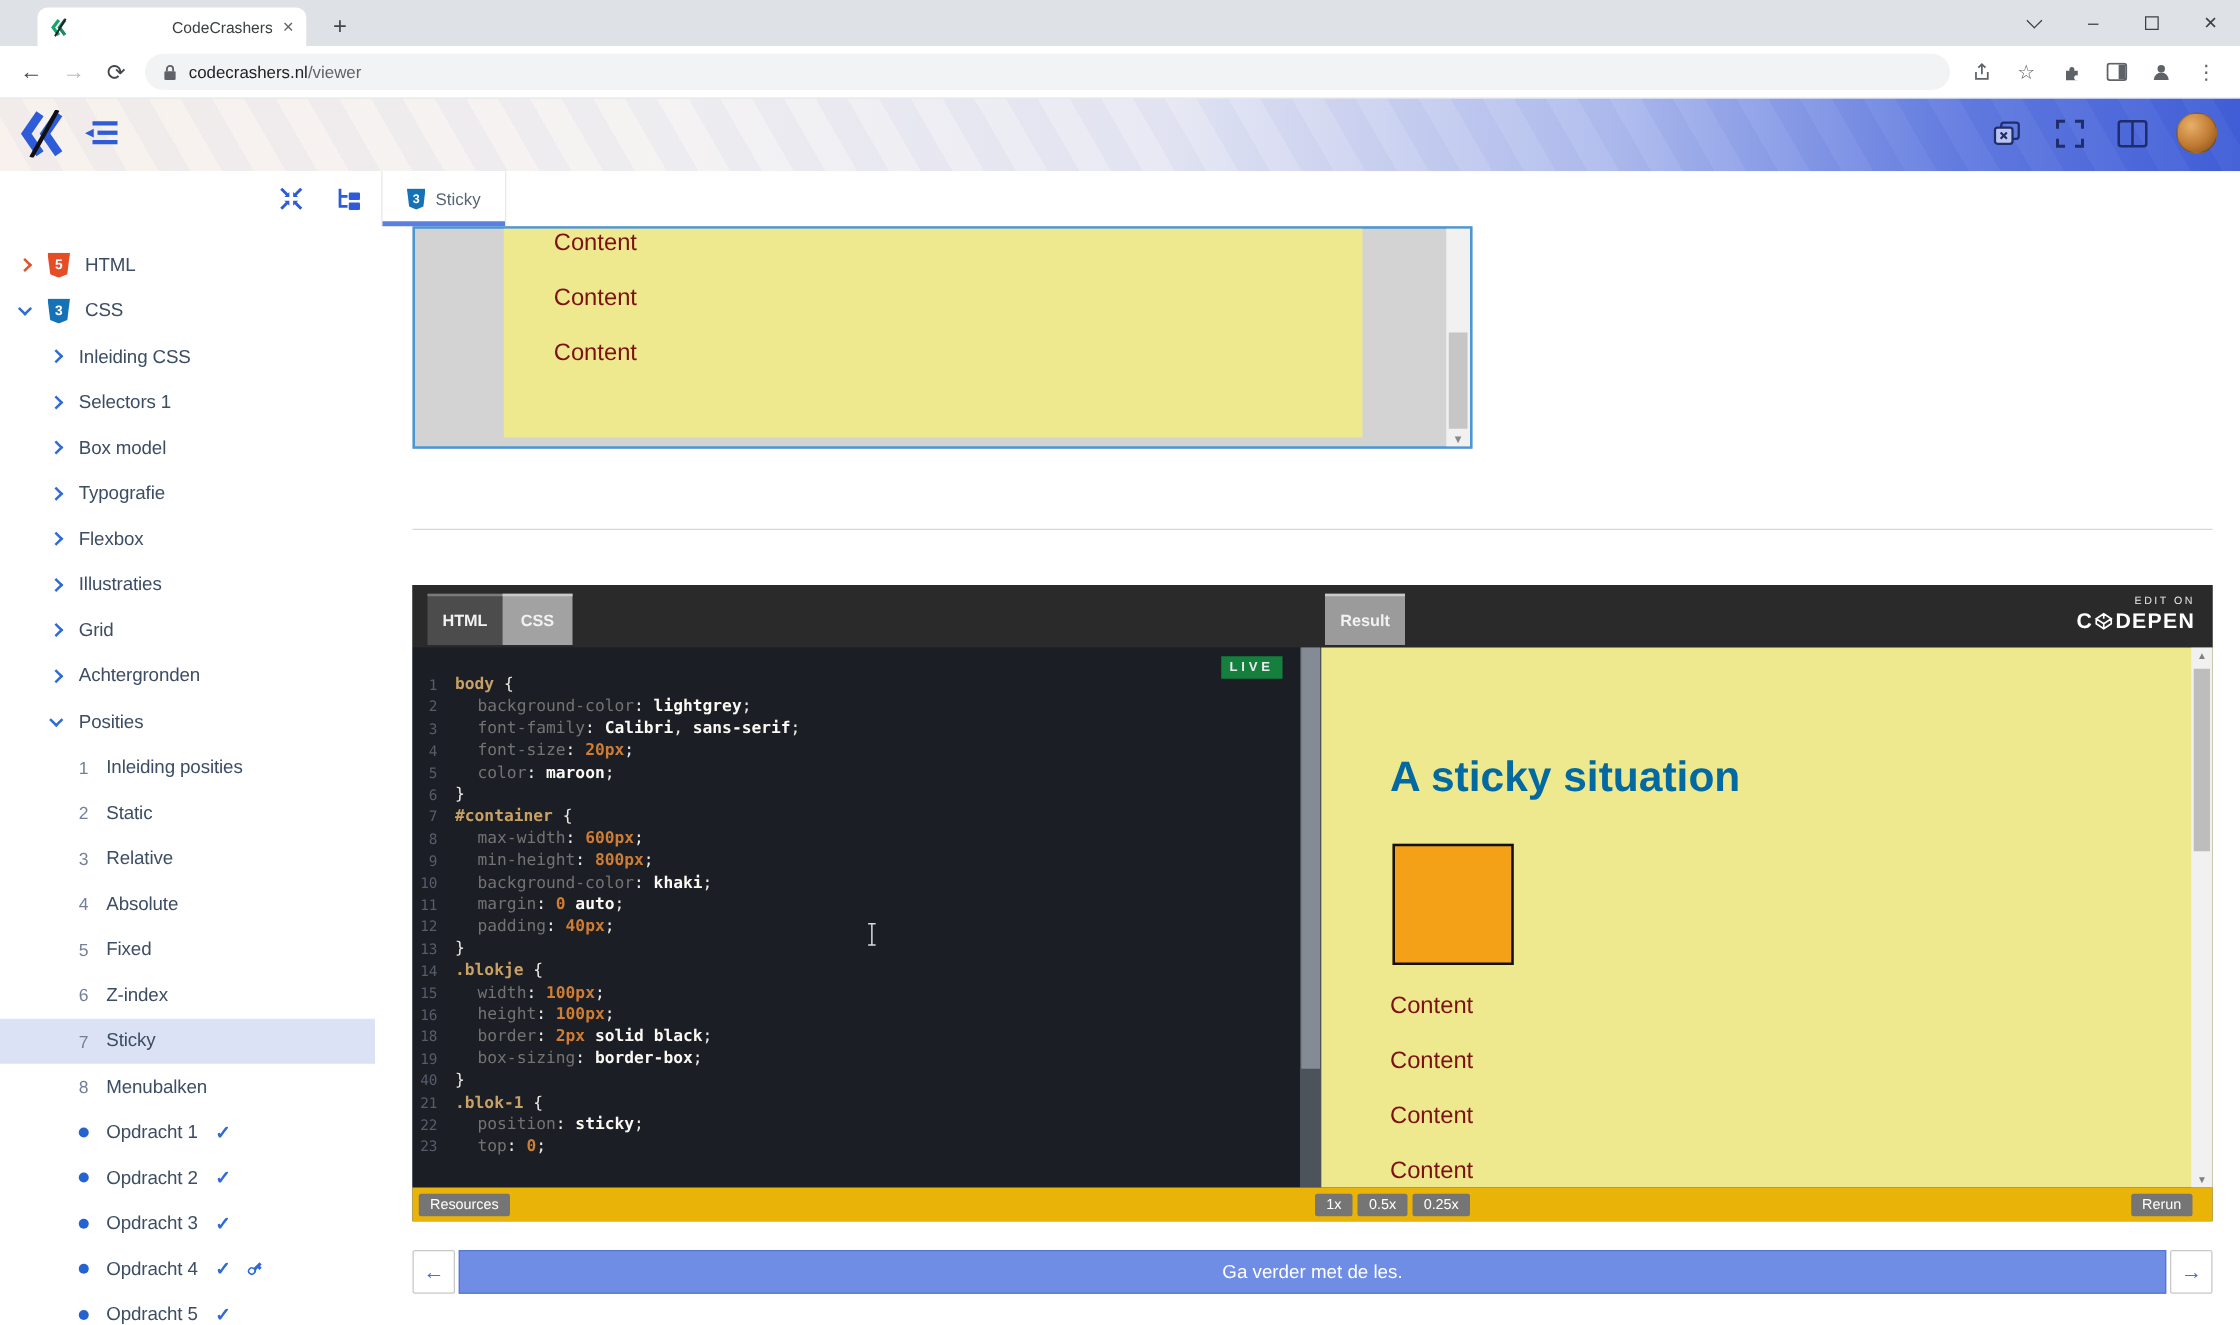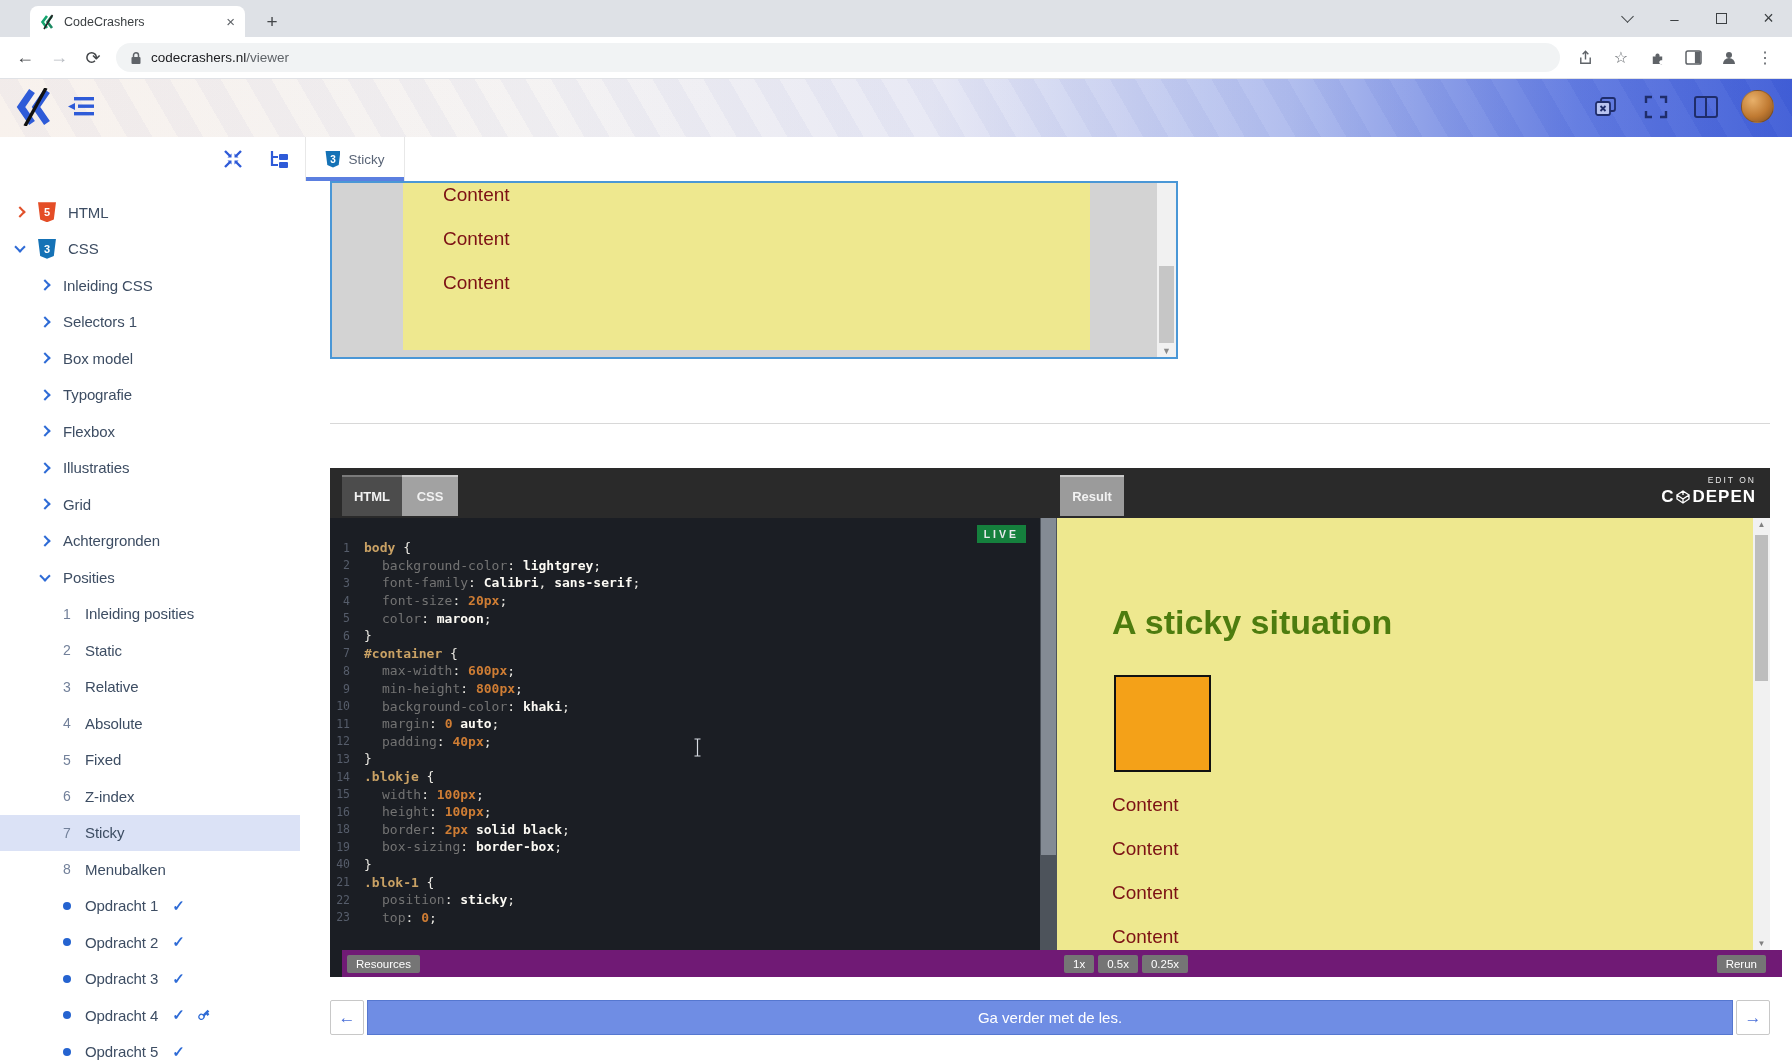--- a/index.html
+++ b/index.html
@@ -1,20 +1,20 @@
 <!DOCTYPE html>
 <html><head>
 <meta charset="utf-8">
 <style>
   * { margin:0; padding:0; box-sizing:border-box; }
   html,body { width:1792px; height:1060px; overflow:hidden; background:#fff;
     font-family:"Liberation Sans", sans-serif; }
 
   
-  .tabstrip { position:absolute; top:0; left:0; width:1792px; height:37px; background:#dee1e6; }
+  .tabstrip { position:absolute; top:0; left:0; width:1792px; height:37px; background:#dee1e6;text-align:right; }
   .btab { position:absolute; left:30px; top:6px; width:215px; height:31px; background:#fff;
     border-radius:8px 8px 0 0; display:flex; align-items:center; padding:0 10px; gap:8px; }
   .btab-title { flex:1; font-size:12.5px; color:#3c4043; white-space:nowrap; overflow:hidden; }
   .btab-close { color:#5f6368; font-size:15px; line-height:1; cursor:default; }
   .newtab { position:absolute; left:258px; top:8px; width:28px; height:28px; display:flex;
     align-items:center; justify-content:center; color:#44474a; font-size:19px; }
   .wctrls { position:absolute; right:0; top:0; height:37px; display:flex; }
   .wc { width:47px; height:100%; display:flex; align-items:center; justify-content:center;
     color:#3c4043; font-size:15px; }
   .wc-chevron { width:9px; height:9px; border-right:1.6px solid #3c4043; border-bottom:1.6px solid #3c4043;
@@ -113,30 +113,30 @@
   .ln { width:34px; text-align:right; color:#565d6b; padding-right:14px; flex:none; font-size:11.5px; }
   .tk-s { color:#c9a164; font-weight:bold; }
   .tk-r { color:#737373; }
   .tk-w { color:#eceae4; }
   .tk-v { color:#fbf9f3; font-weight:bold; }
   .tk-n { color:#cf7d34; font-weight:bold; }
   .ibeam { position:absolute; left:363px; top:220px; }
   .cp-scrollstrip { width:17px; background:#4d535b; position:relative; }
   .cp-scrollthumb { position:absolute; top:0; left:1px; right:1px; height:78%; background:#848b94; }
   .cp-result { flex:1; background:#eee88f; position:relative; overflow:hidden; }
-  .rs-title { position:absolute; left:55px; top:85px; font-size:34px; font-weight:bold; color:#4d7c0f; }
+  .rs-title { position:absolute; left:55px; top:85px; font-size:34px; font-weight:bold; color:#0369a1; }
   .rs-box { position:absolute; left:57px; top:157px; width:97px; height:97px; background:#f4a118;
     border:2px solid #111; }
   .rs-contents { position:absolute; left:55px; top:276px; }
   .rs-item { height:20px; margin-bottom:24px; font-size:19px; color:#7c1114; }
   .rs-scroll { position:absolute; right:0; top:0; width:17px; height:100%; background:#f1f1f1; }
   .rs-up { position:absolute; top:2px; width:100%; text-align:center; font-size:8px; color:#808080; }
   .rs-down { position:absolute; bottom:2px; width:100%; text-align:center; font-size:8px; color:#808080; }
   .rs-thumb { position:absolute; top:17px; left:2px; right:2px; height:146px; background:#bdbdbd; }
-  .cp-footer { position:absolute; bottom:0; left:12px; width:100%; height:27px; background:#701a75;
+  .cp-footer { position:absolute; bottom:0; left:0; width:100%; height:27px; background:#eab308;
     display:flex; align-items:center; }
   .cp-btn { background:#757575; color:#fff; font-size:11.5px; padding:3px 9px; border-radius:2px; }
   .res-btn { margin-left:5px; }
   .speeds { position:absolute; left:722px; display:flex; gap:4px;justify-content:flex-end; }
   .rerun { position:absolute; right:16px; }
 
   
   .footnav { position:absolute; left:330px; top:1000px; width:1440px; height:35px; display:flex; }
   .fn-btn { width:34px; background:#fff; border:1px solid #c8c8c8; color:#4a6fd8; font-size:17px;
     display:flex; align-items:center; justify-content:center; border-radius:2px; flex:none; }

